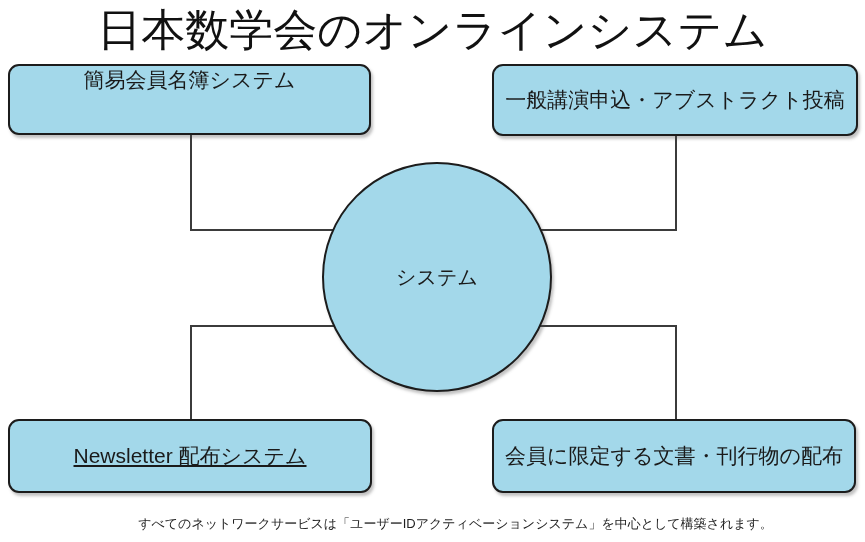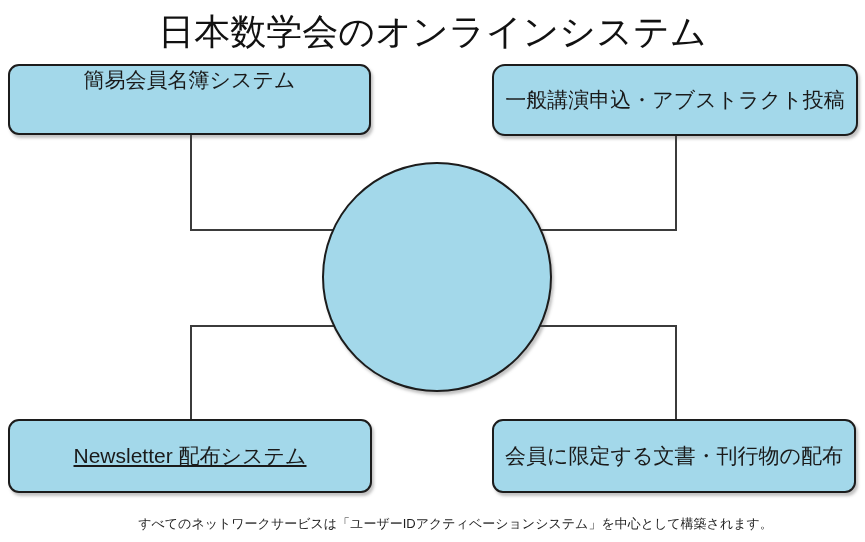--- a/index.html
+++ b/index.html
@@ -11,26 +11,26 @@
   .canvas {
     position: relative;
     width: 865px;
     height: 542px;
     background: #ffffff;
     overflow: hidden;
     color: var(--text, #1a1a1a);
   }
   .title {
     position: absolute;
-    top: 10px;
+    top: 4px;
     left: 0;
     width: 100%;
     margin: 0;
     text-align: center;
-    font-size: 36px;
+    font-size: 44px;
     font-weight: 500;
     line-height: 1.2;
     color: #111111;
   }
   .connector {
     position: absolute;
     background: var(--connector, #3b3b3b);
   }
   .node {
     position: absolute;
@@ -52,21 +52,21 @@
   .node.circle {
     border-radius: 50%;
     left: 322px;
     top: 162px;
     width: 230px;
     height: 230px;
     font-size: 20px;
     line-height: 1.4;
   }
   .box.tl { left: 8px;   top: 64px;  width: 363px; height: 71px; justify-content: space-between; }
-  .box.tr { left: 492px; top: 64px;  width: 366px; height: 72px; border-radius: 13px; }
+  .box.tr { left: 492px; top: 64px;  width: 366px; height: 72px; }
   .box.bl { left: 8px;   top: 419px; width: 364px; height: 74px; text-decoration: underline; }
   .box.br { left: 492px; top: 419px; width: 364px; height: 74px; }
 
   .tl-v { left: 190px; top: 134px; width: 2px;   height: 96px; }
   .tl-h { left: 190px; top: 229px; width: 150px; height: 2px;  }
   .tr-v { left: 675px; top: 135px; width: 2px;   height: 95px; }
   .tr-h { left: 535px; top: 229px; width: 142px; height: 2px;  }
   .bl-h { left: 190px; top: 325px; width: 150px; height: 2px;  }
   .bl-v { left: 190px; top: 325px; width: 2px;   height: 95px; }
   .br-h { left: 535px; top: 325px; width: 142px; height: 2px;  }
@@ -109,17 +109,18 @@
 
   <div class="node box bl">
     <span>Newsletter 配布システム</span>
   </div>
 
   <div class="node box br">
     <span>会員に限定する文書・刊行物の配布</span>
   </div>
 
   <div class="node circle">
+    <span>システム</span>
   </div>
 
   <div class="caption">すべてのネットワークサービスは「ユーザーIDアクティベーションシステム」を中心として構築されます。</div>
 
 </div>
 
 </body></html>

